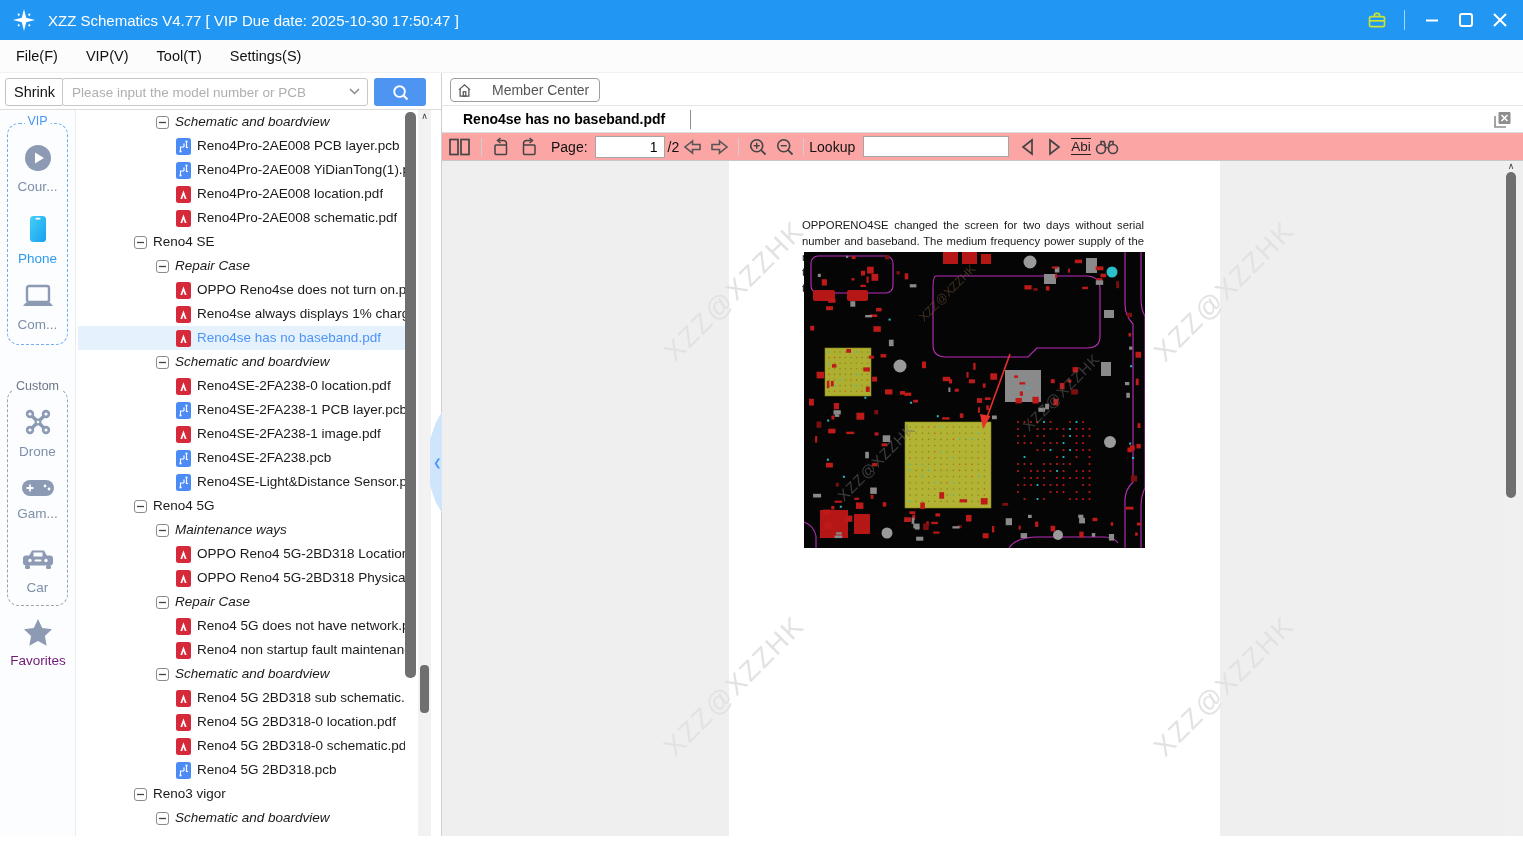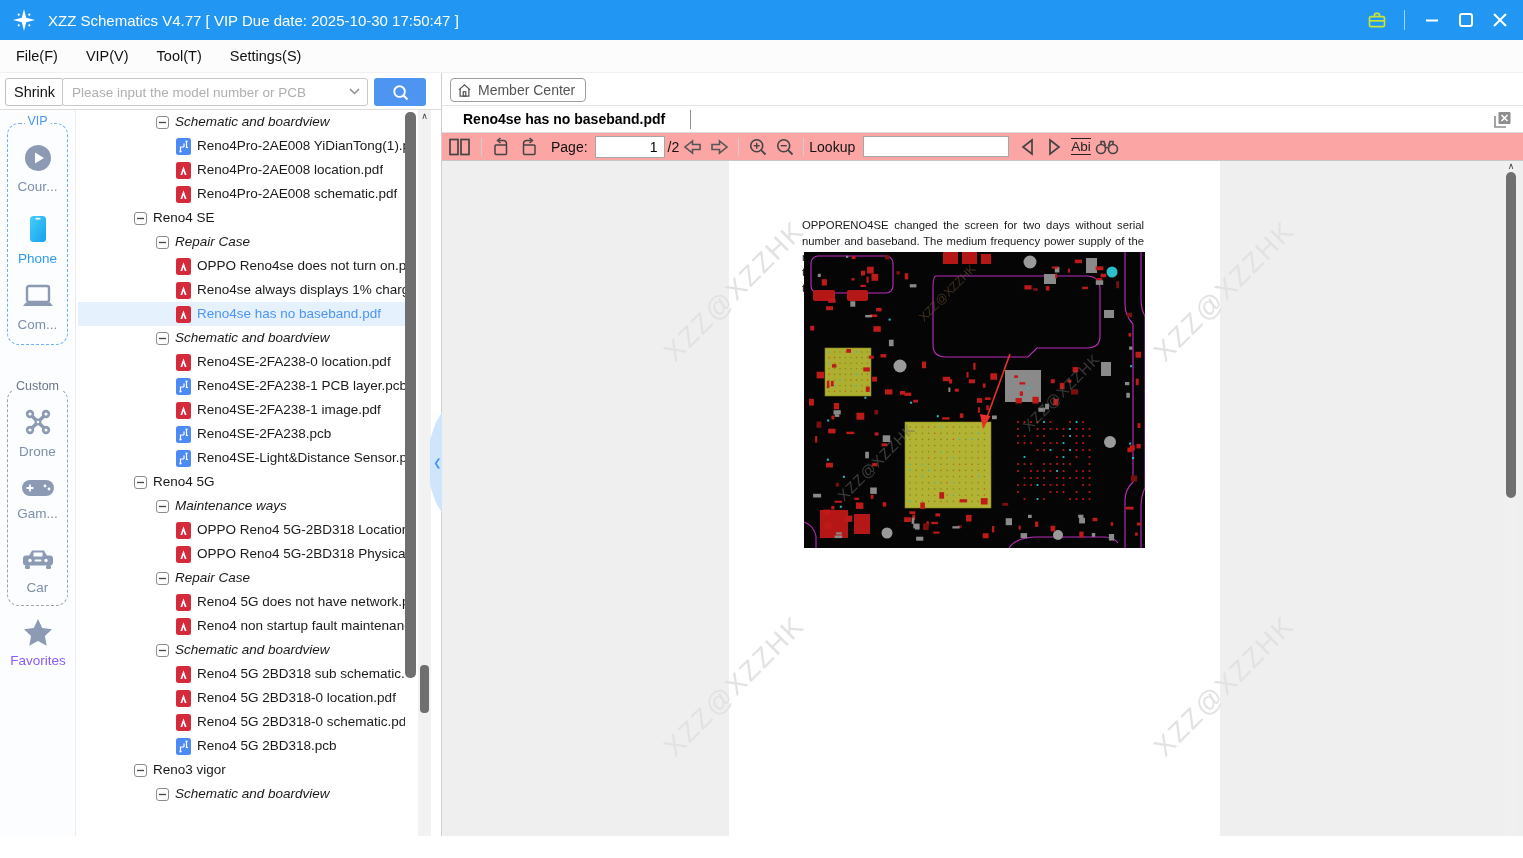--- a/index.html
+++ b/index.html
@@ -31,37 +31,37 @@
                 border:1px solid #C2C2C2; border-radius:3px; font-size:14.5px; color:#111; line-height:26px; }
   .model-input-wrap { position:absolute; left:62px; top:5px; width:306px; height:28px; }
   .model-input { width:100%; height:100%; border:1px solid #C8C8C8; border-radius:3px; padding:0 26px 0 9px;
                  font-size:13.5px; color:#3b82f6; font-family:"Liberation Sans",sans-serif; }
   .model-input::placeholder { color:#AFAFAF; }
   .combo-chevron { position:absolute; right:8px; top:10px; }
   .search-btn { position:absolute; left:374px; top:5px; width:52px; height:28px; background:#4E95F2;
                 border:none; border-radius:3px; display:flex; align-items:center; justify-content:center; }
   .toprow-right { position:absolute; left:441px; top:0; width:1082px; height:33px; border-bottom:1px solid #E4E4E4; background:#fff; }
   .member-btn { position:absolute; left:9px; top:5px; height:24px; padding:0 10px 0 6px; background:#fff;
-                border:1px solid #9E9E9E; border-radius:4px; display:flex; align-items:center; gap:6px;
+                border:1px solid #9E9E9E; border-radius:4px; display:flex; align-items:center; gap:20px;
                 font-size:14px; color:#555; }
 
   
   .sidebar { position:absolute; left:0; top:110px; width:76px; height:726px; background:#FBFDFF; border-right:1px solid #ECECEC; }
   .side-group { position:absolute; left:7px; width:61px; border-radius:12px; }
   .side-group.vip { top:13px; height:222px; border:1.5px dashed #6FADF5; }
   .side-group.custom { top:278px; height:218px; border:1.5px dashed #9AA2AF; }
   .group-label { position:absolute; top:-10px; left:50%; transform:translateX(-50%); background:#FBFDFF;
                  padding:0 3px; font-size:12.5px; }
   .side-group.vip .group-label { color:var(--accent); }
   .side-group.custom .group-label { color:#6B7686; }
   .side-item { position:absolute; left:0; width:100%; text-align:center; }
   .side-item .lbl { display:block; margin-top:3px; font-size:13.5px; color:var(--side-label); }
   .side-item.active .lbl { color:#2E9BF0; }
   .favorites { position:absolute; left:0; top:508px; width:76px; text-align:center; }
-  .favorites .lbl { display:block; margin-top:2px; font-size:13.5px; color:#8b5cf6; }
+  .favorites .lbl { display:block; margin-top:2px; font-size:13.5px; color:#701a75; }
 
   
   .tree { position:absolute; left:78px; top:110px; width:327px; height:726px; background:#fff; overflow:hidden; }
   .tree-row { position:relative; height:24px; line-height:24px; white-space:nowrap; overflow:hidden;
               font-size:13.5px; color:#1a1a1a; display:flex; align-items:center; }
   .tree-row.lvl1 { padding-left:56px; }
   .tree-row.lvl2 { padding-left:78px;font-style:italic; }
   .tree-row.lvl3 { padding-left:98px; }
   .tree-row.selected { background:#E6F1FE; color:var(--accent); }
   .tree-row .tico { flex:0 0 auto; margin-right:6px; display:flex; align-items:center; }
@@ -274,20 +274,31 @@
 
   <div class="tree" id="tree">
       <div class="tree-row lvl2">
         <span class="tico">
           <svg width="13" height="13" viewBox="0 0 13 13">
             <rect x="0.5" y="0.5" width="12" height="12" rx="2.5" fill="#fff" stroke="#8b8b8b"></rect>
             <line x1="3" y1="6.5" x2="10" y2="6.5" stroke="#444" stroke-width="1.3"></line>
           </svg>
         </span>
         <span class="tlabel">Schematic and boardview</span>
+      </div>
+      <div class="tree-row lvl3">
+        <span class="tico">
+          <svg width="15" height="17" viewBox="0 0 15 17">
+            <rect width="15" height="17" rx="2.5" fill="#4C8BF5"></rect>
+            <path d="M4.5 13.5 V9 H8 M8 9 V5.5 M10.5 3.5 V9.5 H12" fill="none" stroke="#fff" stroke-width="1.2"></path>
+            <circle cx="4.5" cy="13.5" r="1.1" fill="#fff"></circle>
+            <circle cx="10.5" cy="3.5" r="1.1" fill="#fff"></circle>
+          </svg>
+        </span>
+        <span class="tlabel">Reno4Pro-2AE008 PCB layer.pcb</span>
       </div>
       <div class="tree-row lvl3">
         <span class="tico">
           <svg width="15" height="17" viewBox="0 0 15 17">
             <rect width="15" height="17" rx="2.5" fill="#4C8BF5"></rect>
             <path d="M4.5 13.5 V9 H8 M8 9 V5.5 M10.5 3.5 V9.5 H12" fill="none" stroke="#fff" stroke-width="1.2"></path>
             <circle cx="4.5" cy="13.5" r="1.1" fill="#fff"></circle>
             <circle cx="10.5" cy="3.5" r="1.1" fill="#fff"></circle>
           </svg>
         </span>

